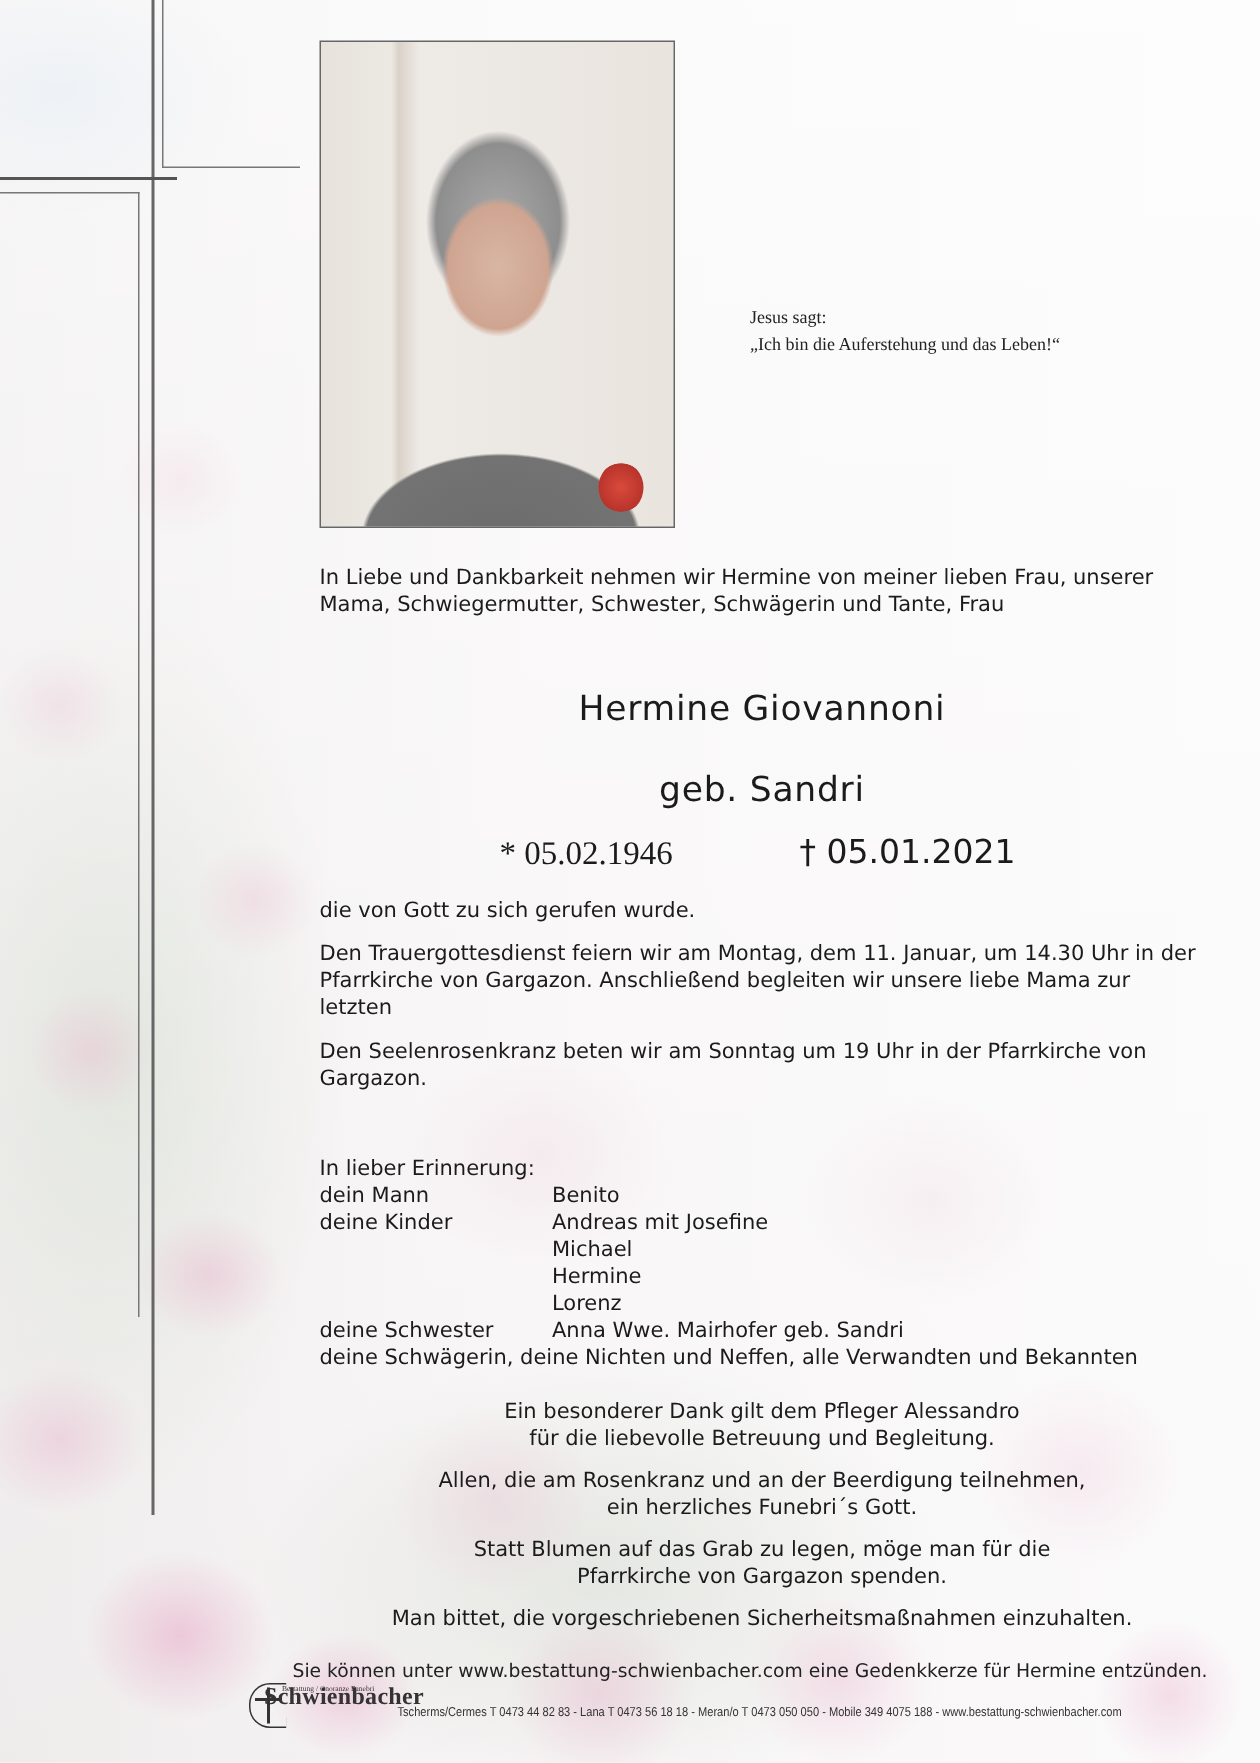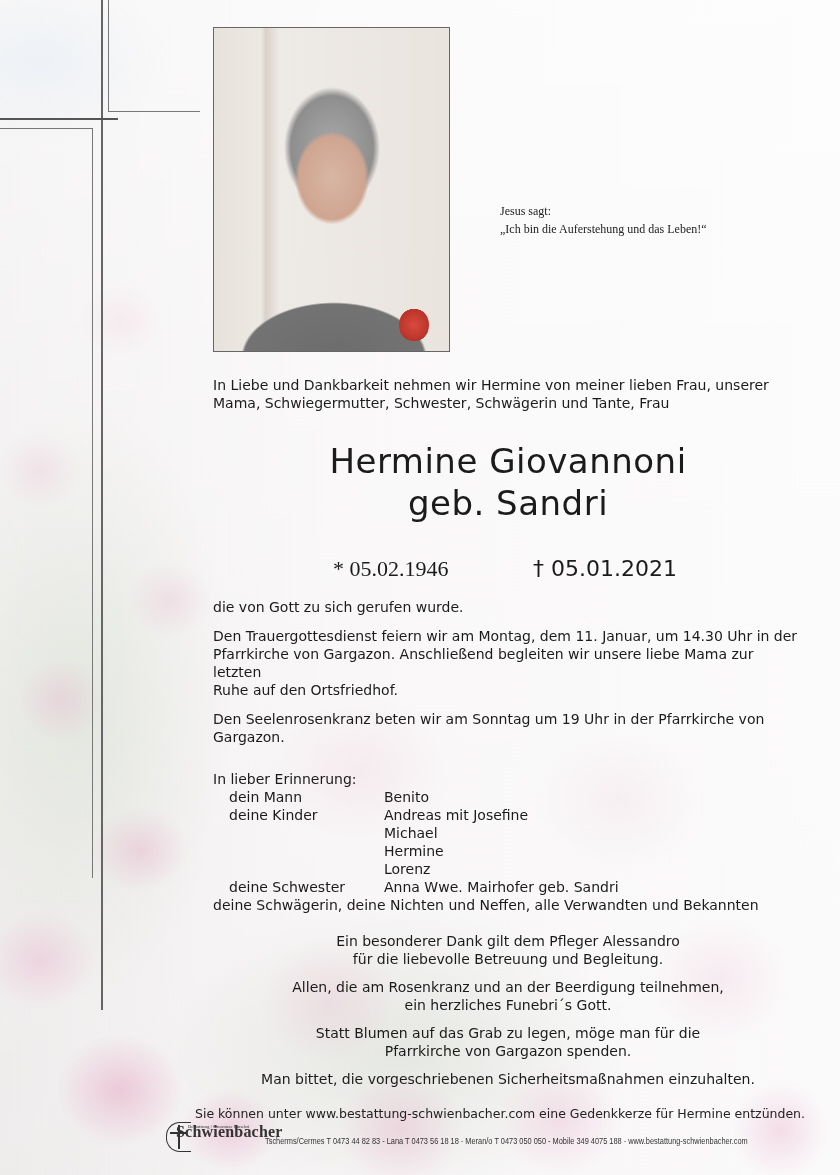--- a/index.html
+++ b/index.html
@@ -51,29 +51,29 @@
     position: absolute; left: 185px; top: 280px; width: 30px; height: 34px;
     border-radius: 50%; background: radial-gradient(circle, #d94a3c 0%, #b8332a 70%, transparent 72%);
   }
   .quote {
     position: absolute; left: 500px; top: 202px; width: 320px; text-align: left;
     font-family: Liberation Serif, serif; font-size: 12px; line-height: 18px; color: #222;
   }
   .content { position: absolute; left: 213px; width: 590px; font-size: 14px; line-height: 18px; }
   .intro { top: 376px; }
   .name-block { position: absolute; left: 213px; width: 590px; text-align: center; top: 440px; }
-  .name-block .name { font-size: 34px; line-height: 42px; font-weight: normal; letter-spacing: 0.5px; }
+  .name-block .name { font-size: 23px; line-height: 42px; font-weight: normal; letter-spacing: 0.5px; margin-top: 12px; }
   .dates { position: absolute; left: 213px; width: 590px; top: 555px; font-size: 22px; line-height: 28px; }
   .dates .birth { position: absolute; left: 120px; font-family: Liberation Serif, serif; }
   .dates .death { position: absolute; left: 320px; }
   .p { margin: 0 0 11px 0; }
   .body-text { top: 598px; }
   .family { top: 770px; }
   .family .row { display: flex; }
-  .family .rel { width: 155px; margin-left: 16px; }
+  .family .rel { width: 155px; }
   .centered { position: absolute; left: 213px; width: 590px; text-align: center; font-size: 14px; line-height: 18px; top: 932px; }
   .centered .p { margin-bottom: 10px; }
   .footer-line {
     position: absolute; left: 170px; width: 660px; top: 1106px; text-align: center; font-size: 12.5px; color: #222;
   }
   .logo { position: absolute; left: 166px; top: 1122px; width: 92px; height: 30px; }
   .logo .circle {
     position: absolute; left: 0; top: 0; width: 24px; height: 28px;
     border: 1.5px solid #333; border-right: none; border-radius: 14px 0 0 14px;
   }
@@ -126,21 +126,20 @@
 <div class="dates">
   <span class="birth">* 05.02.1946</span>
   <span class="death">† 05.01.2021</span>
 </div>
 
 <div class="content body-text">
   <div class="p">die von Gott zu sich gerufen wurde.</div>
   <div class="p">
     <div>Den Trauergottesdienst feiern wir am Montag, dem 11. Januar, um 14.30 Uhr in der</div>
     <div>Pfarrkirche von Gargazon. Anschließend begleiten wir unsere liebe Mama zur letzten</div>
-    <div>Ruhe auf den Ortsfriedhof.</div>
   </div>
   <div class="p">
     <div>Den Seelenrosenkranz beten wir am Sonntag um 19 Uhr in der Pfarrkirche von</div>
     <div>Gargazon.</div>
   </div>
 </div>
 
 <div class="content family">
   <div>In lieber Erinnerung:</div>
   <div class="row">

